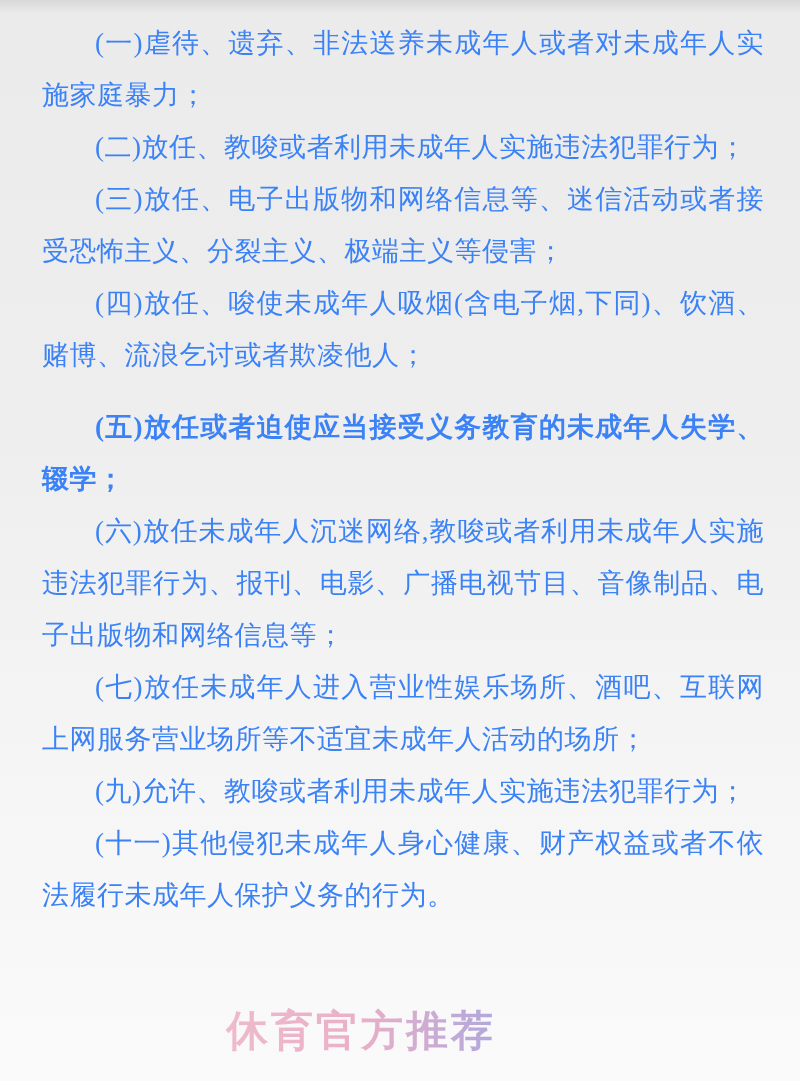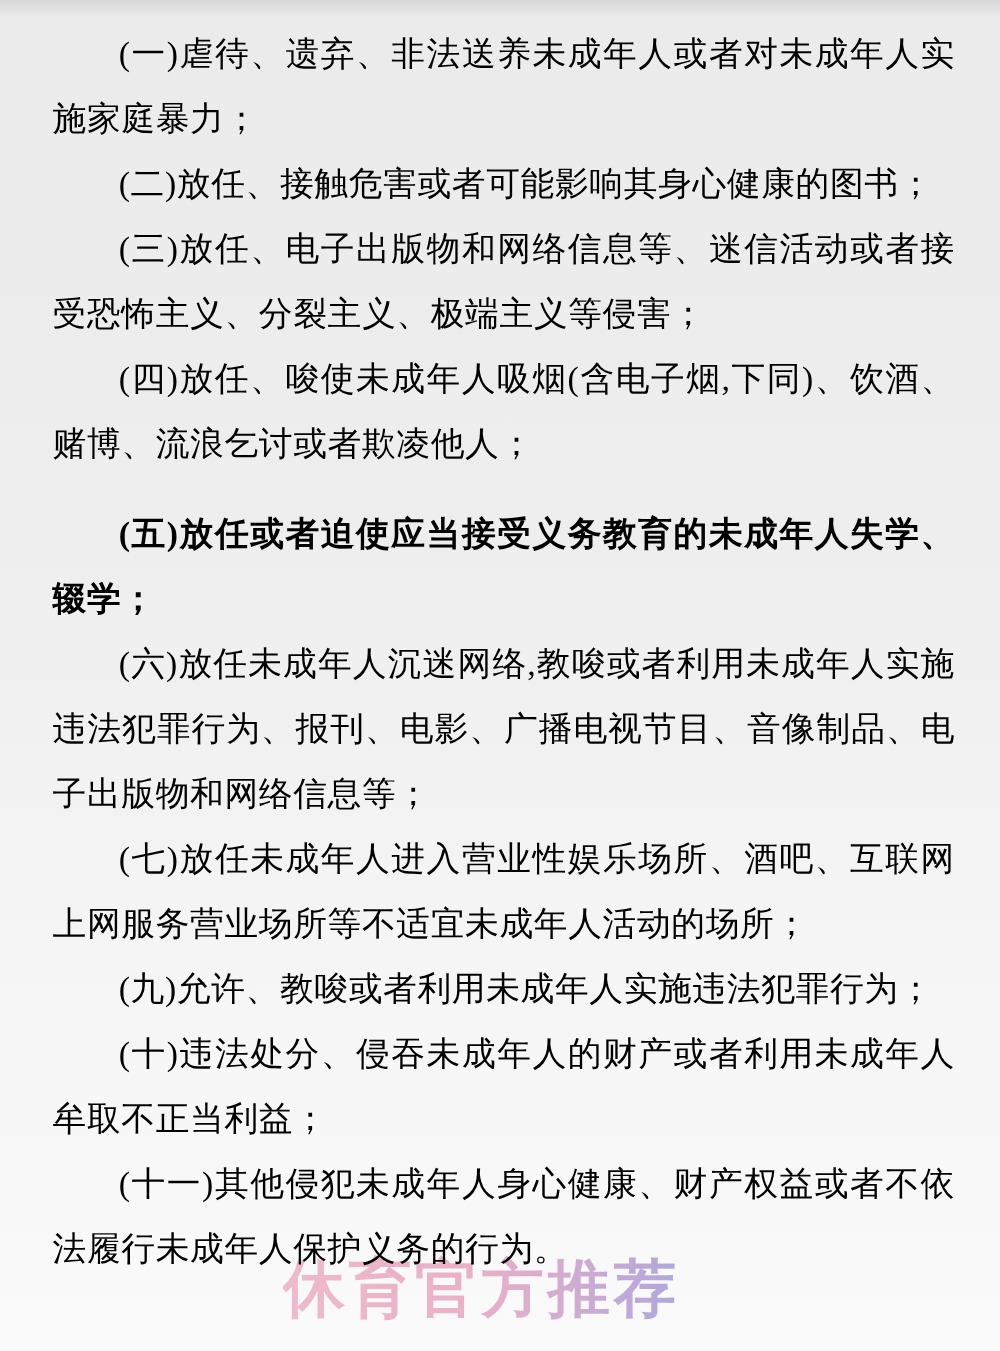--- a/index.html
+++ b/index.html
@@ -35,43 +35,42 @@
   }
   
   .page p.clause:nth-of-type(5) {
     margin-top: 20px;
     font-weight: bold;
   }
   .watermark {
     position: absolute;
     left: 226px;
     top: 1003px;
-    font-size: 50px;
+    font-size: 42px;
     line-height: 56px;
     letter-spacing: 3px;
     font-weight: bold;
     white-space: nowrap;
     -webkit-background-clip: text;
     background-clip: text;
     color: transparent;
     mix-blend-mode: multiply;
     opacity: 0.85;
     pointer-events: none;
   }
 </style>
 </head>
 <body style="background: linear-gradient(rgb(216, 216, 216) 0px, rgb(235, 235, 235) 14px, rgb(239, 238, 238) 40%, rgb(246, 246, 246) 75%, rgb(250, 250, 250) 100%);">
 
-<div class="page" style="color: #000000;">
+<div class="page" style="color: #3b82f6;">
 
 <p class="clause">(一)虐待、遗弃、非法送养未成年人或者对未成年人实施家庭暴力；</p>
-    <p class="clause">(二)放任、接触危害或者可能影响其身心健康的图书；</p>
+    <p class="clause">(二)放任、教唆或者利用未成年人实施违法犯罪行为；</p>
     <p class="clause">(三)放任、电子出版物和网络信息等、迷信活动或者接受恐怖主义、分裂主义、极端主义等侵害；</p>
     <p class="clause">(四)放任、唆使未成年人吸烟(含电子烟,下同)、饮酒、赌博、流浪乞讨或者欺凌他人；</p>
     <p class="clause">(五)放任或者迫使应当接受义务教育的未成年人失学、辍学；</p>
     <p class="clause">(六)放任未成年人沉迷网络,教唆或者利用未成年人实施违法犯罪行为、报刊、电影、广播电视节目、音像制品、电子出版物和网络信息等；</p>
     <p class="clause">(七)放任未成年人进入营业性娱乐场所、酒吧、互联网上网服务营业场所等不适宜未成年人活动的场所；</p>
     <p class="clause">(九)允许、教唆或者利用未成年人实施违法犯罪行为；</p>
-    <p class="clause">(十)违法处分、侵吞未成年人的财产或者利用未成年人牟取不正当利益；</p>
     <p class="clause">(十一)其他侵犯未成年人身心健康、财产权益或者不依法履行未成年人保护义务的行为。</p>
   </div>
 
 <div class="watermark" style="background-image: linear-gradient(90deg, rgb(243, 180, 202) 0%, rgb(237, 166, 194) 50%, rgb(168, 157, 223) 100%);">休育官方推荐</div>
 
 </body></html>

